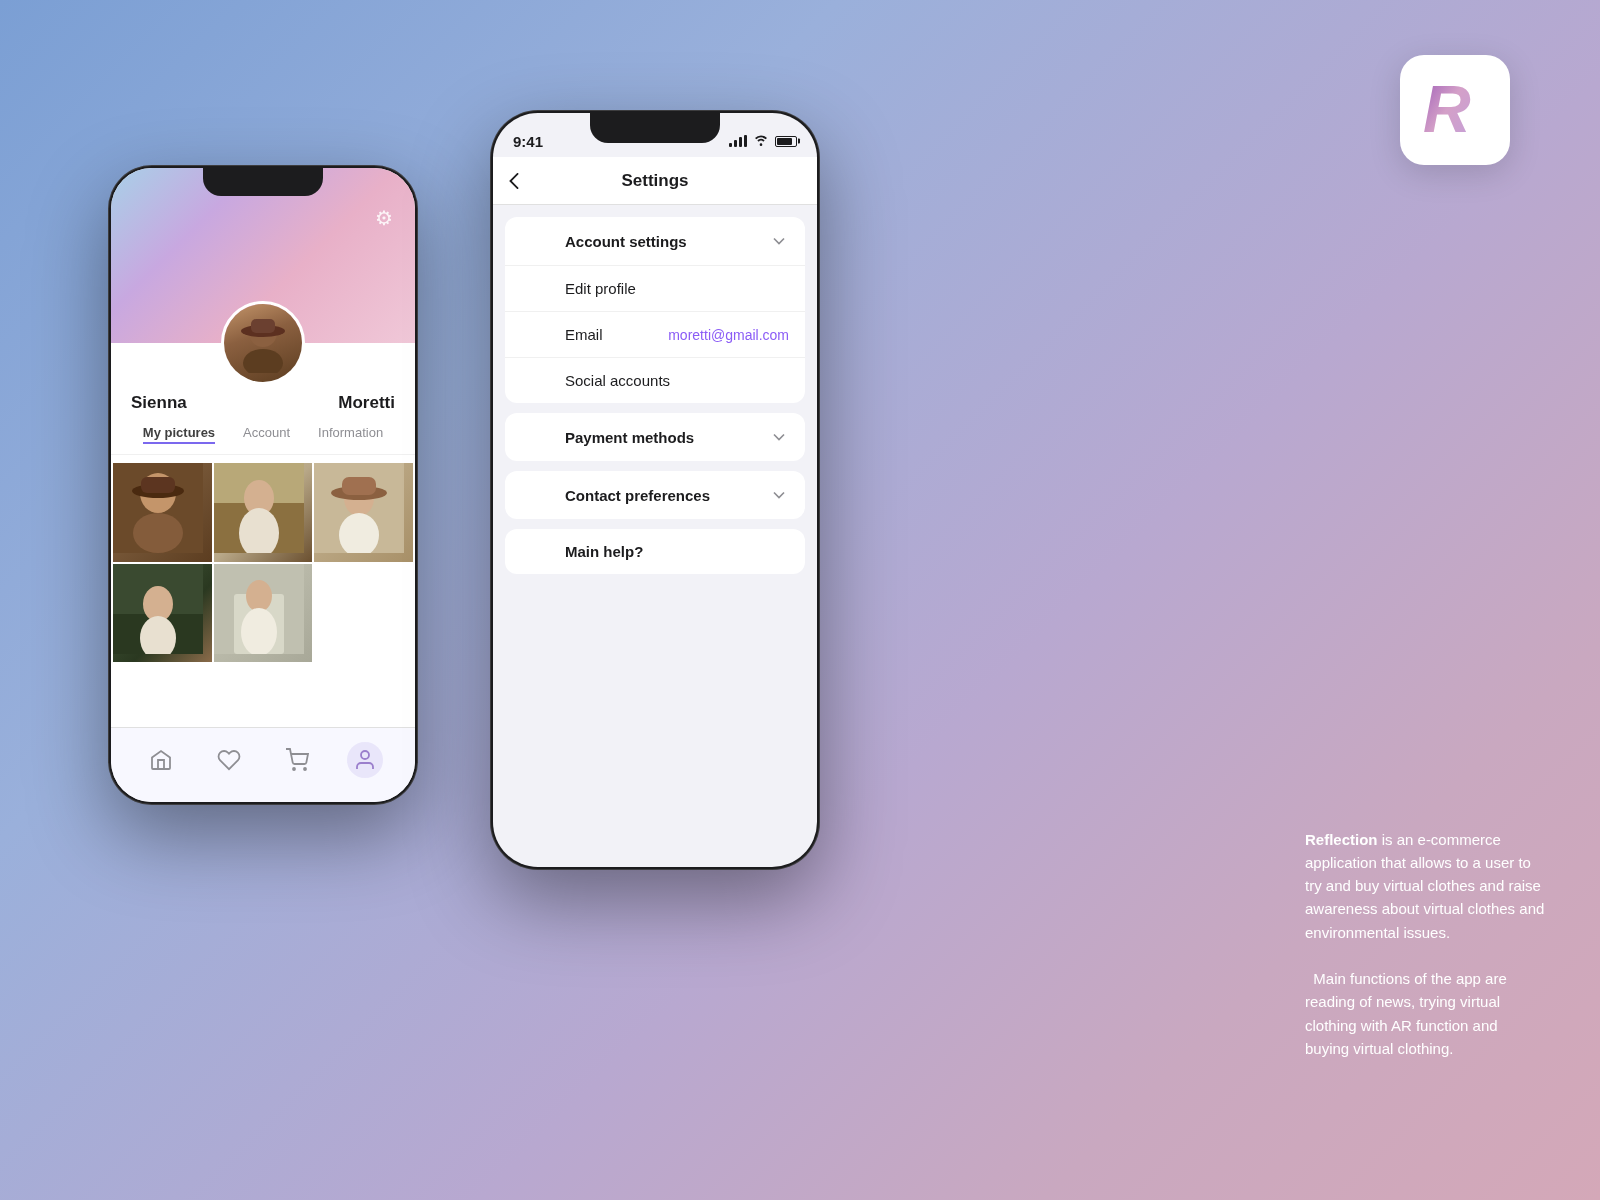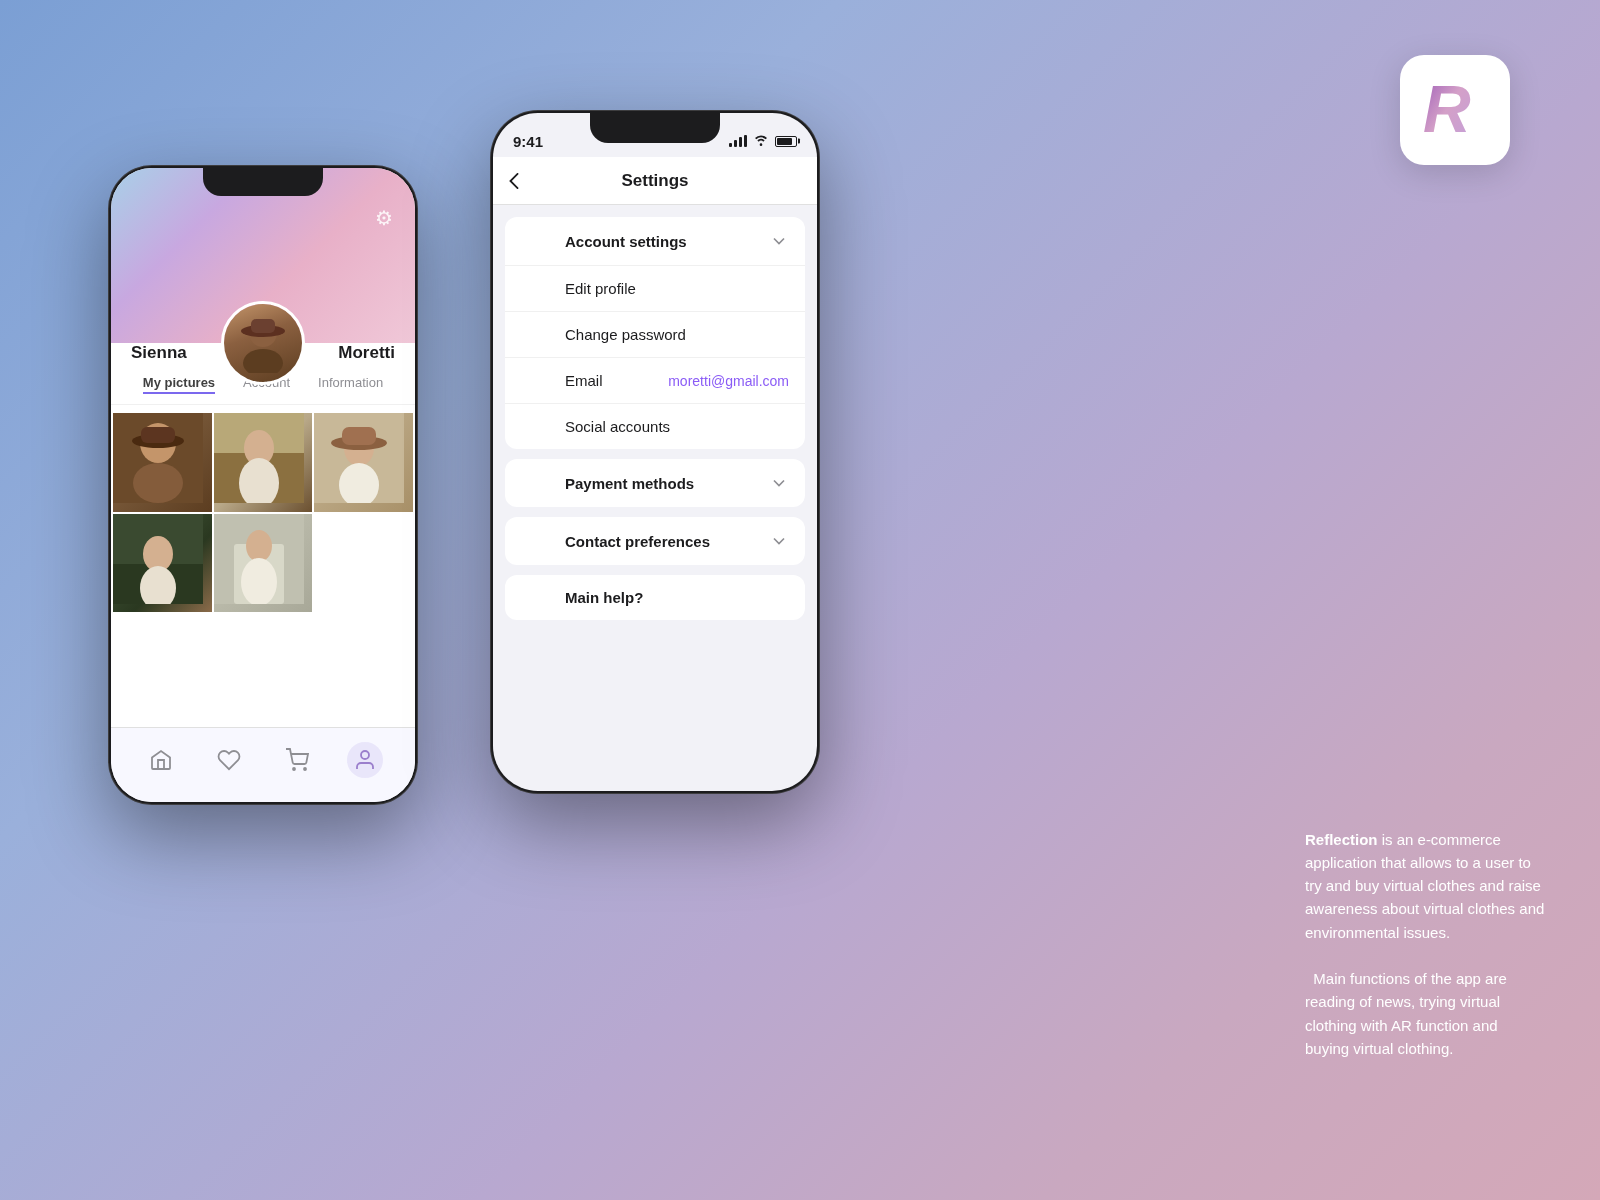--- a/index.html
+++ b/index.html
@@ -95,20 +95,21 @@
       width: 100%;
       height: 100%;
       background: linear-gradient(160deg, #c4956a 0%, #8B6040 40%, #5c3d20 100%);
       display: flex;
       align-items: center;
       justify-content: center;
       font-size: 28px;
     }
 
     .profile-name-row {
+      margin-top: 50px;
       display: flex;
       justify-content: center;
       align-items: flex-start;
       gap: 36px;
       padding: 0 20px;
     }
 
     .profile-first-name, .profile-last-name {
       font-size: 17px;
       font-weight: 600;
@@ -189,21 +190,21 @@
       width: 24px;
       height: 24px;
     }
 
     
     .phone-right {
       position: absolute;
       left: 490px;
       top: 110px;
       width: 330px;
-      height: 684px;
+      height: 760px;
     }
 
     .phone-right .phone-frame {
       border-radius: 48px;
     }
 
     .phone-right .phone-frame-inner {
       border-radius: 45px;
     }
 
@@ -575,23 +576,20 @@
               <span class="settings-row-label bold">Account settings</span>
               <svg class="chevron-down" viewBox="0 0 24 24" fill="none" stroke="#8e8e93" stroke-width="2">
                 <path d="M6 9l6 6 6-6"></path>
               </svg>
             </div>
             <div class="section-items">
               <div class="settings-row">
                 <span class="settings-row-label">Edit profile</span>
               </div>
               <div class="settings-row">
-                <span class="settings-row-label">Change password</span>
-              </div>
-              <div class="settings-row">
                 <span class="settings-row-label">Email</span>
                 <span class="settings-row-value">moretti@gmail.com</span>
               </div>
               <div class="settings-row">
                 <span class="settings-row-label">Social accounts</span>
               </div>
             </div>
           </div>
 
           <div class="settings-card-section">

